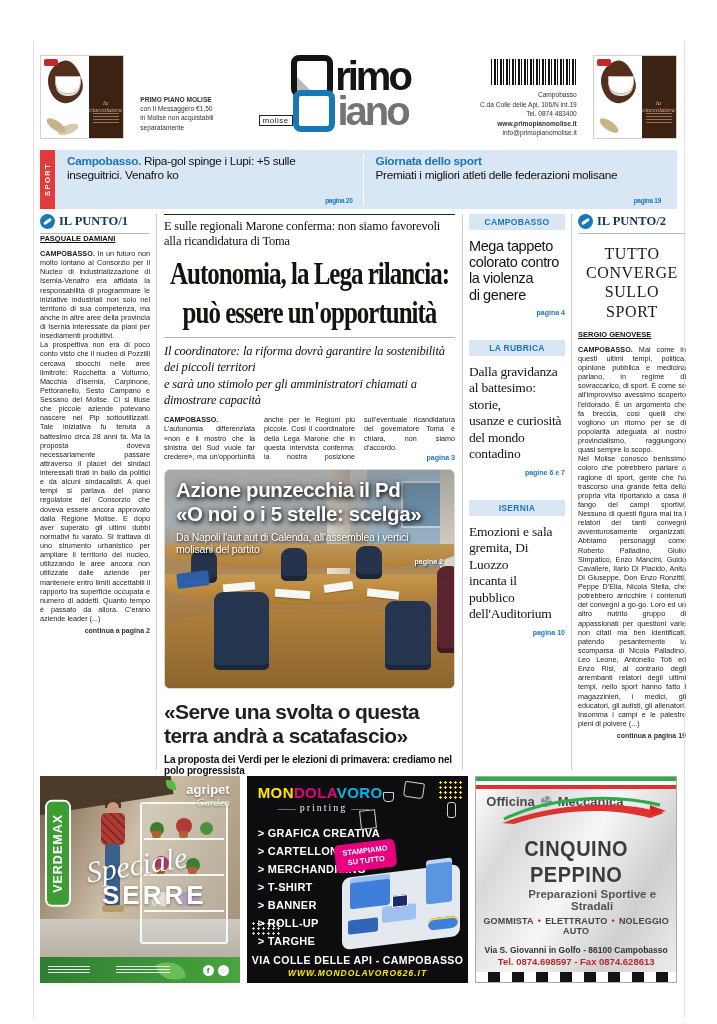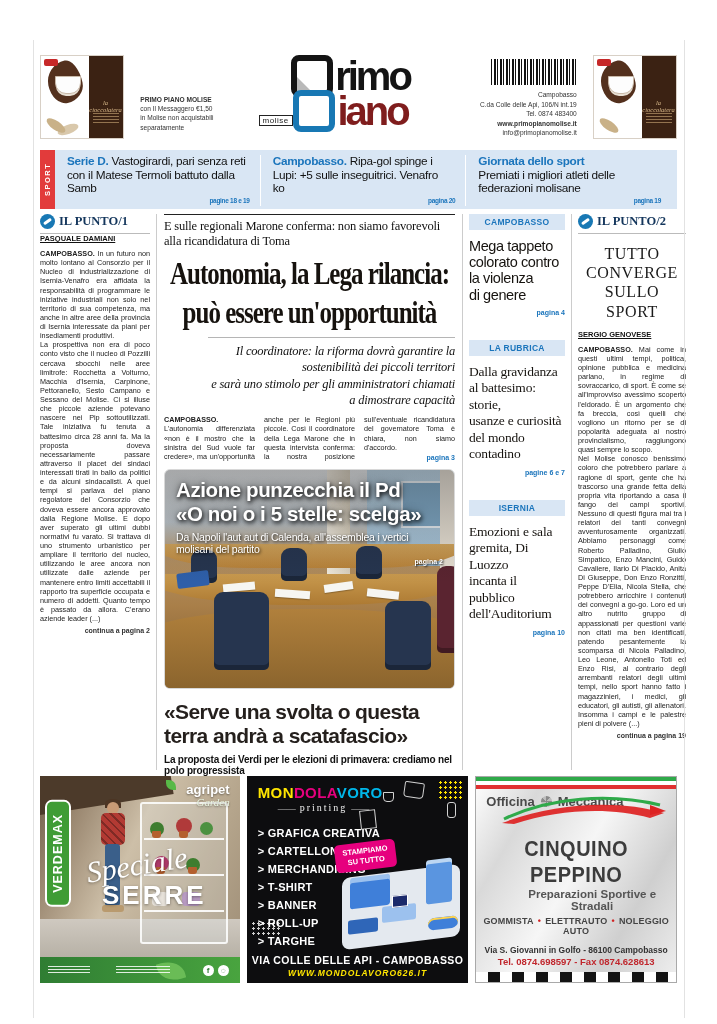--- a/index.html
+++ b/index.html
@@ -30,21 +30,21 @@
   .price-note b{display:block;}
 
   .logo{position:relative;width:196px;margin-top:0;flex:none;}
   .logo-row{display:flex;align-items:center;justify-content:center;}
   .logo-row.r2{margin-top:-7px;}
   .pglyph{width:30px;height:30px;border:6px solid #141414;border-radius:8px;position:relative;flex:none;margin-right:2px;background:#fff;}
   .pglyph.blue{border-color:#1878b4;}
   .pglyph .fold{position:absolute;left:0;bottom:0;width:0;height:0;border-style:solid;
                 border-width:14px 0 0 14px;border-color:transparent transparent transparent #b9b9b9;}
   .logo-txt{font-size:40px;font-weight:700;letter-spacing:-3px;color:#141414;line-height:.85;}
-  .logo-txt.blue{color:#7f1d1d;}
+  .logo-txt.blue{color:#737373;}
   .molise-tag{position:absolute;left:6px;bottom:6px;border:1.5px solid #222;background:#fff;
               font-size:8px;padding:0 3px;color:#222;letter-spacing:.5px;}
 
   .mh-right{width:112px;flex:none;margin-top:2px;}
   .barcode{width:86px;height:26px;margin:2px 0 5px auto;
            background:repeating-linear-gradient(90deg,#111 0 1px,transparent 1px 3px,#111 3px 5px,transparent 5px 6px);}
   .contact{font-size:6.6px;line-height:1.45;text-align:right;color:#333;}
   .contact b{display:block;}
 
   .blue-band{margin-top:2px;background:#1a6aa5;color:#fff;height:31px;display:flex;align-items:center;padding:0 8px;box-sizing:border-box;}
@@ -81,21 +81,21 @@
   .punto-body{font-size:7.25px;line-height:1.26;text-align:justify;color:#222;}
   .lead-word{font-weight:bold;}
   .continua{text-align:right;font-size:7px;font-weight:bold;margin-top:4px;color:#333;}
 
   .kicker{border-top:1.5px solid #222;font-family:"Liberation Serif",serif;font-size:12.5px;
           padding:4px 0 2px;color:#111;letter-spacing:-.2px;}
   .headline{font-family:"Liberation Serif",serif;font-weight:bold;font-size:25px;letter-spacing:-1px;
             text-align:center;line-height:1.2;transform:scaleY(1.28);transform-origin:top center;
             margin:4px 0 22px;color:#16120e;}
   .deck{border-top:1px solid #b5b5b5;font-family:"Liberation Serif",serif;font-style:italic;font-size:12.5px;
-        text-align:right;line-height:1.3;padding-top:5px;color:#111;letter-spacing:-.2px;margin-left:44px;}
+        text-align:left;line-height:1.3;padding-top:5px;color:#111;letter-spacing:-.2px;}
   .body3{column-count:3;column-gap:9px;font-size:7.2px;line-height:1.3;text-align:justify;margin-top:7px;color:#222;}
   .body-page{text-align:right;color:#1b75bc;font-weight:bold;font-size:7px;margin-top:-8px;}
 
   
   .photo{position:relative;height:218px;border-radius:6px;overflow:hidden;margin-top:8px;border:1px solid #d8d8d8;
          background:linear-gradient(180deg,#e6e8e8 0%,#d3d8da 12%,#c4ccd1 24%,#b39164 40%,#a97f49 62%,#7c5a2e 100%);}
   .ph{position:absolute;}
   .ph-wallR{right:0;top:0;width:30%;height:44%;background:linear-gradient(180deg,#bdd5e4,#9fbdd2);}
   .ph-window{right:2%;top:5%;width:15%;height:20%;background:#7fa8c4;border:2px solid #e8eef2;}
   .ph-col1{left:56%;top:0;width:8%;height:60%;background:linear-gradient(90deg,#f0eadd,#d8cfbc);}
@@ -281,24 +281,20 @@
         <div class="choc-logo"></div>
         <div class="choc-pod pod1"></div>
       </div>
     </header>
 
 
     <section class="sport">
       <div class="sport-tab">SPORT</div>
       <div class="sport-items">
         <div class="sport-item">
-          <span class="sport-lead">Serie D.</span><span> Vastogirardi, pari senza reti con il Matese Termoli battuto dalla Samb</span>
-          <span class="sport-page">pagine 18 e 19</span>
-        </div>
-        <div class="sport-item">
           <span class="sport-lead">Campobasso.</span><span> Ripa-gol spinge i Lupi: +5 sulle inseguitrici. Venafro ko</span>
           <span class="sport-page">pagina 20</span>
         </div>
         <div class="sport-item">
           <span class="sport-lead block">Giornata dello sport</span><span>Premiati i migliori atleti delle federazioni molisane</span>
           <span class="sport-page">pagina 19</span>
         </div>
       </div>
     </section>
 

